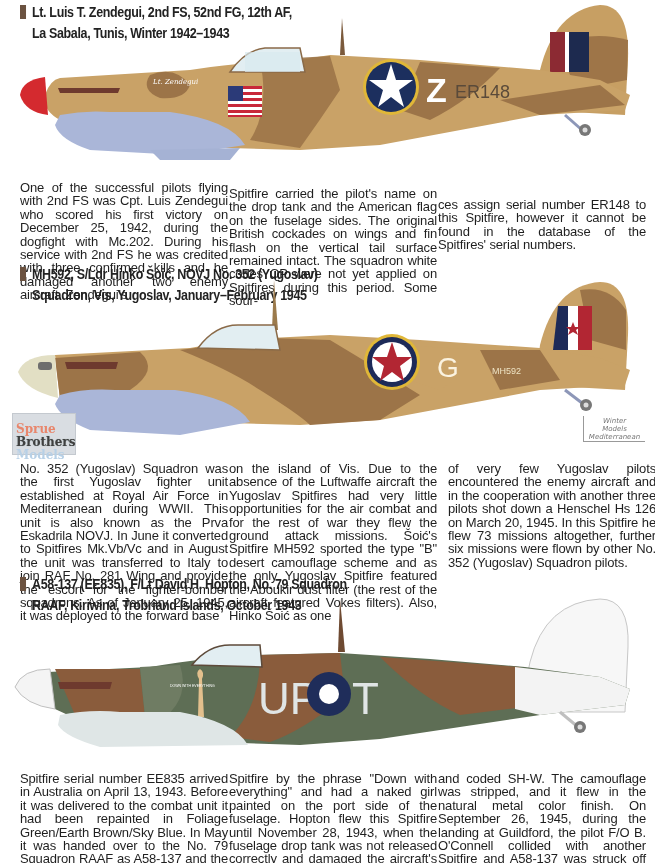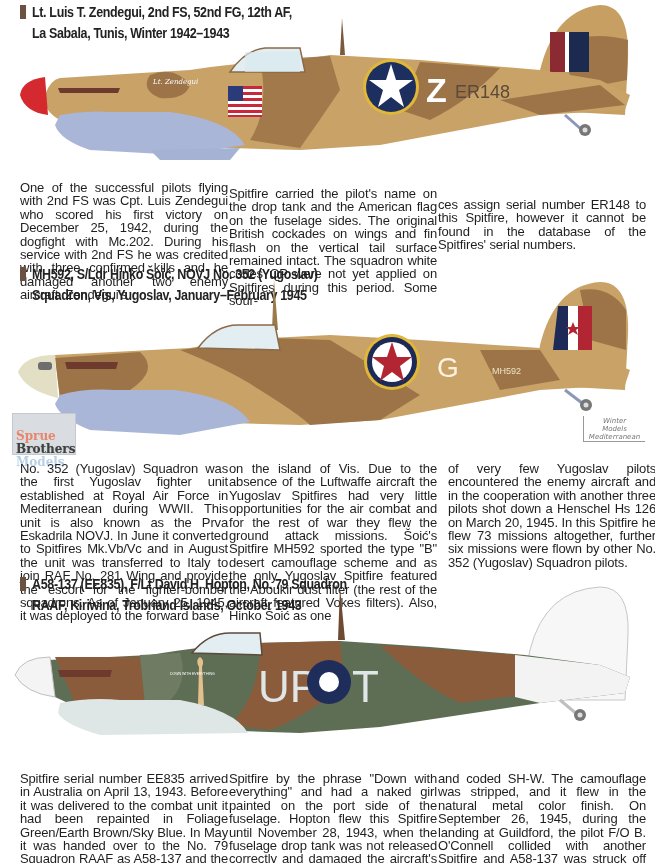--- a/index.html
+++ b/index.html
@@ -23,21 +23,21 @@
     position: absolute; width: 208px;
     font-family: "Liberation Sans", sans-serif; font-size: 13px; line-height: 13.4px;
     color: #1f1f1f; text-align: justify; letter-spacing: -0.15px;
   }
 
   .plane { position: absolute; left: 0; width: 655px; }
   .plane svg { display: block; }
 
   .wm-sbm {
     position: absolute; left: 12px; top: 413px; width: 64px; height: 42px;
-    background: #d9dde2; border: 1px solid #c4c9cf; padding: 16px 3px;
+    background: #d9dde2; border: 1px solid #c4c9cf; padding: 9px 3px;
     font-family: "DejaVu Serif", serif; font-weight: bold; font-size: 12px; line-height: 13px;
   }
   .wm-sbm .s { color: #e8866c; display: block; }
   .wm-sbm .b { color: #404040; display: block; text-shadow: 0 0 1px #9aa; }
   .wm-sbm .m { color: #b7d0e6; display: block; }
 
   .wm-dmd {
     position: absolute; left: 583px; top: 416px; width: 62px; height: 26px;
     border-left: 1px solid #999; border-bottom: 1px solid #999;
     font-family: "DejaVu Sans", sans-serif; font-style: italic; font-size: 7px; line-height: 8px;
@@ -174,21 +174,21 @@
 
 <div class="col" style="left:20px; top:462px;">No. 352 (Yugoslav) Squadron was the first Yugoslav fighter unit established at Royal Air Force in Mediterranean during WWII. This unit is also known as the Prva Eskadrila NOVJ. In June it converted to Spitfires Mk.Vb/Vc and in August the unit was transferred to Italy to join RAF No. 281 Wing and provide the escort for the fighter-bomber squadrons. As of January 25, 1945, it was deployed to the forward base</div>
 <div class="col" style="left:229px; top:462px;">on the island of Vis. Due to the absence of the Luftwaffe aircraft the Yugoslav Spitfires had very little opportunities for the air combat and for the rest of war they flew the ground attack missions. Šoić's Spitfire MH592 sported the type "B" desert camouflage scheme and as the only Yugoslav Spitfire featured the Aboukir dust filter (the rest of the aircraft featured Vokes filters). Also, Hinko Šoić as one</div>
 <div class="col" style="left:448px; top:462px;">of very few Yugoslav pilots encountered the enemy aircraft and in the cooperation with another three pilots shot down a Henschel Hs 126 on March 20, 1945. In this Spitfire he flew 73 missions altogether, further six missions were flown by other No. 352 (Yugoslav) Squadron pilots.</div>
 
 <div class="title" style="top:574px;">
   <span class="bullet"></span><span>A58-137 (EE835), F/Lt David H. Hopton, No. 79 Squadron</span>
   <span class="line2">RAAF, Kiriwina, Trobriand Islands, October 1943</span>
 </div>
 
-<div class="plane" style="top:585px;">
+<div class="plane" style="top:597px;">
   <svg width="655" height="150" viewBox="0 0 655 150">
     <path d="M340 2 L345 55 L338 55 Z" fill="#6e4a32"></path>
 
     <path d="M530 65 Q545 5 600 2 Q630 2 628 50 L625 115 L520 115 Z" fill="#f7f7f7" stroke="#c7c7c7" stroke-width="1"></path>
 
     <path d="M48 75 L150 70 Q210 60 250 58 L340 56 L430 62 L525 70 L600 80 L630 92 L625 108 L540 118 L380 142 L300 148 L120 142 L55 112 Z" fill="#5e6e55"></path>
     <path d="M55 72 L140 72 L145 120 L75 118 Z" fill="#8a5c3c"></path>
     <path d="M140 70 L180 68 Q190 100 165 120 L145 120 Z" fill="#6f7c63"></path>
     <path d="M260 58 L340 56 L345 100 Q300 135 270 145 L230 140 Q260 110 260 58 Z" fill="#8a5c3c"></path>
     <path d="M380 60 L520 70 L525 110 L460 118 Q420 100 380 60 Z" fill="#8a5c3c"></path>

